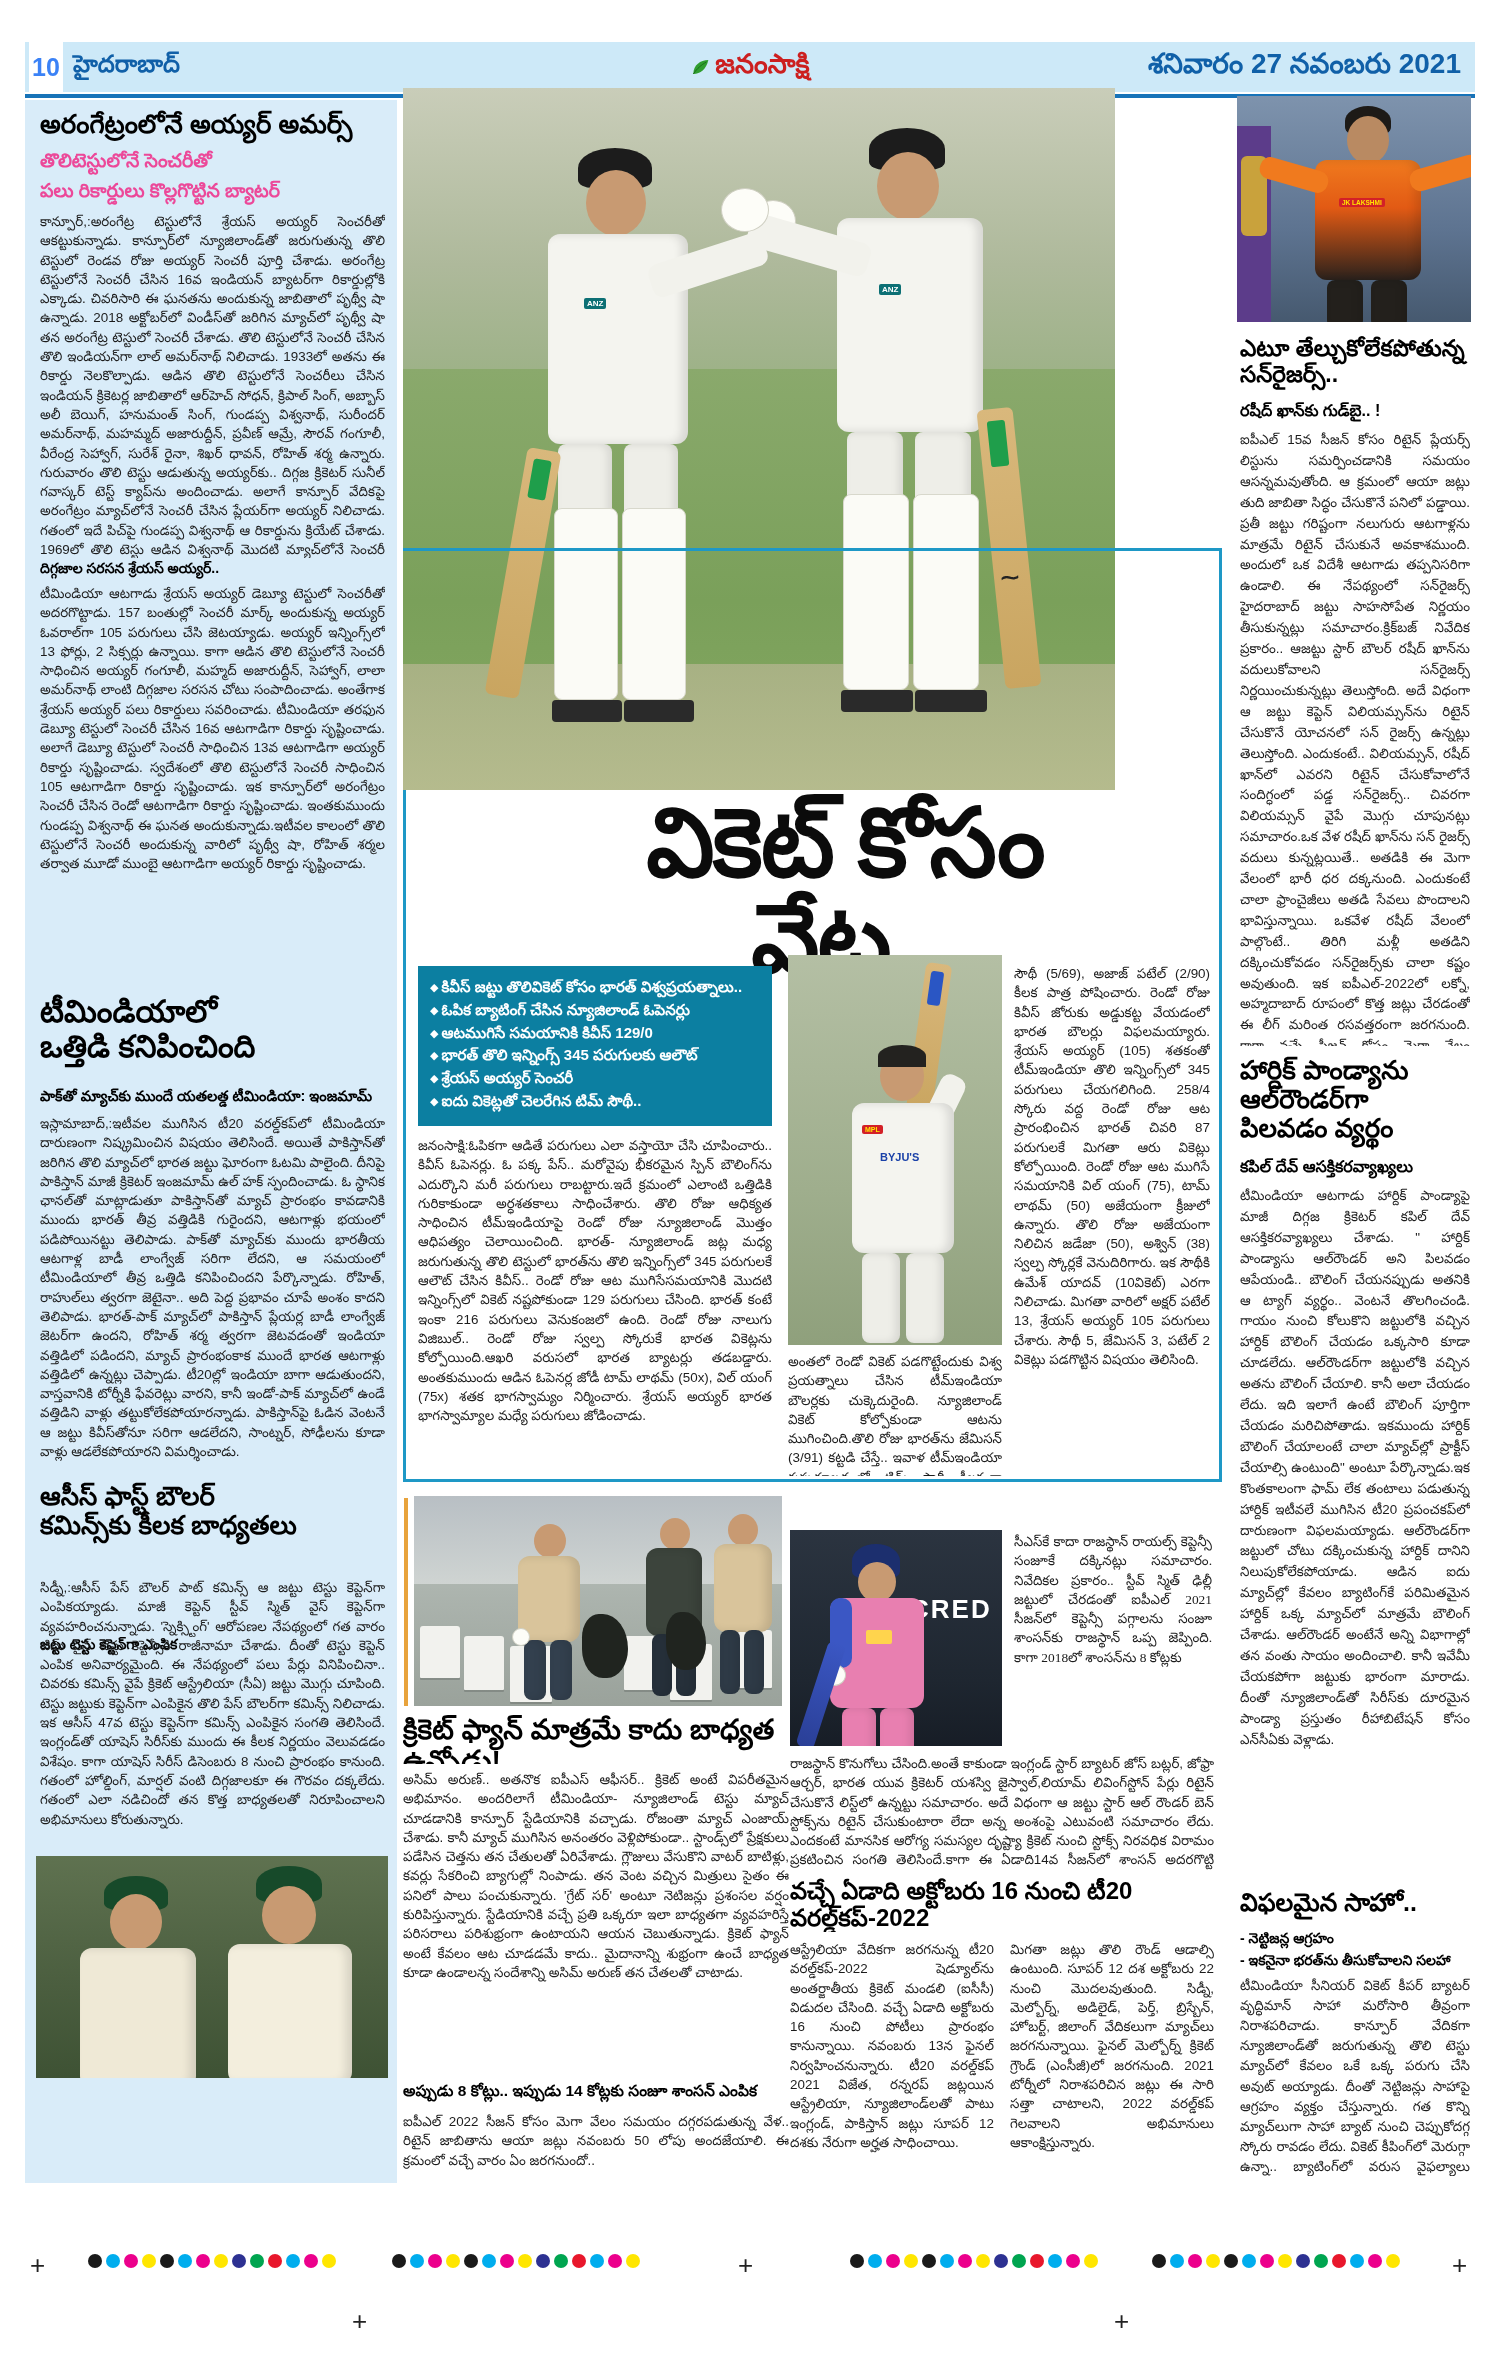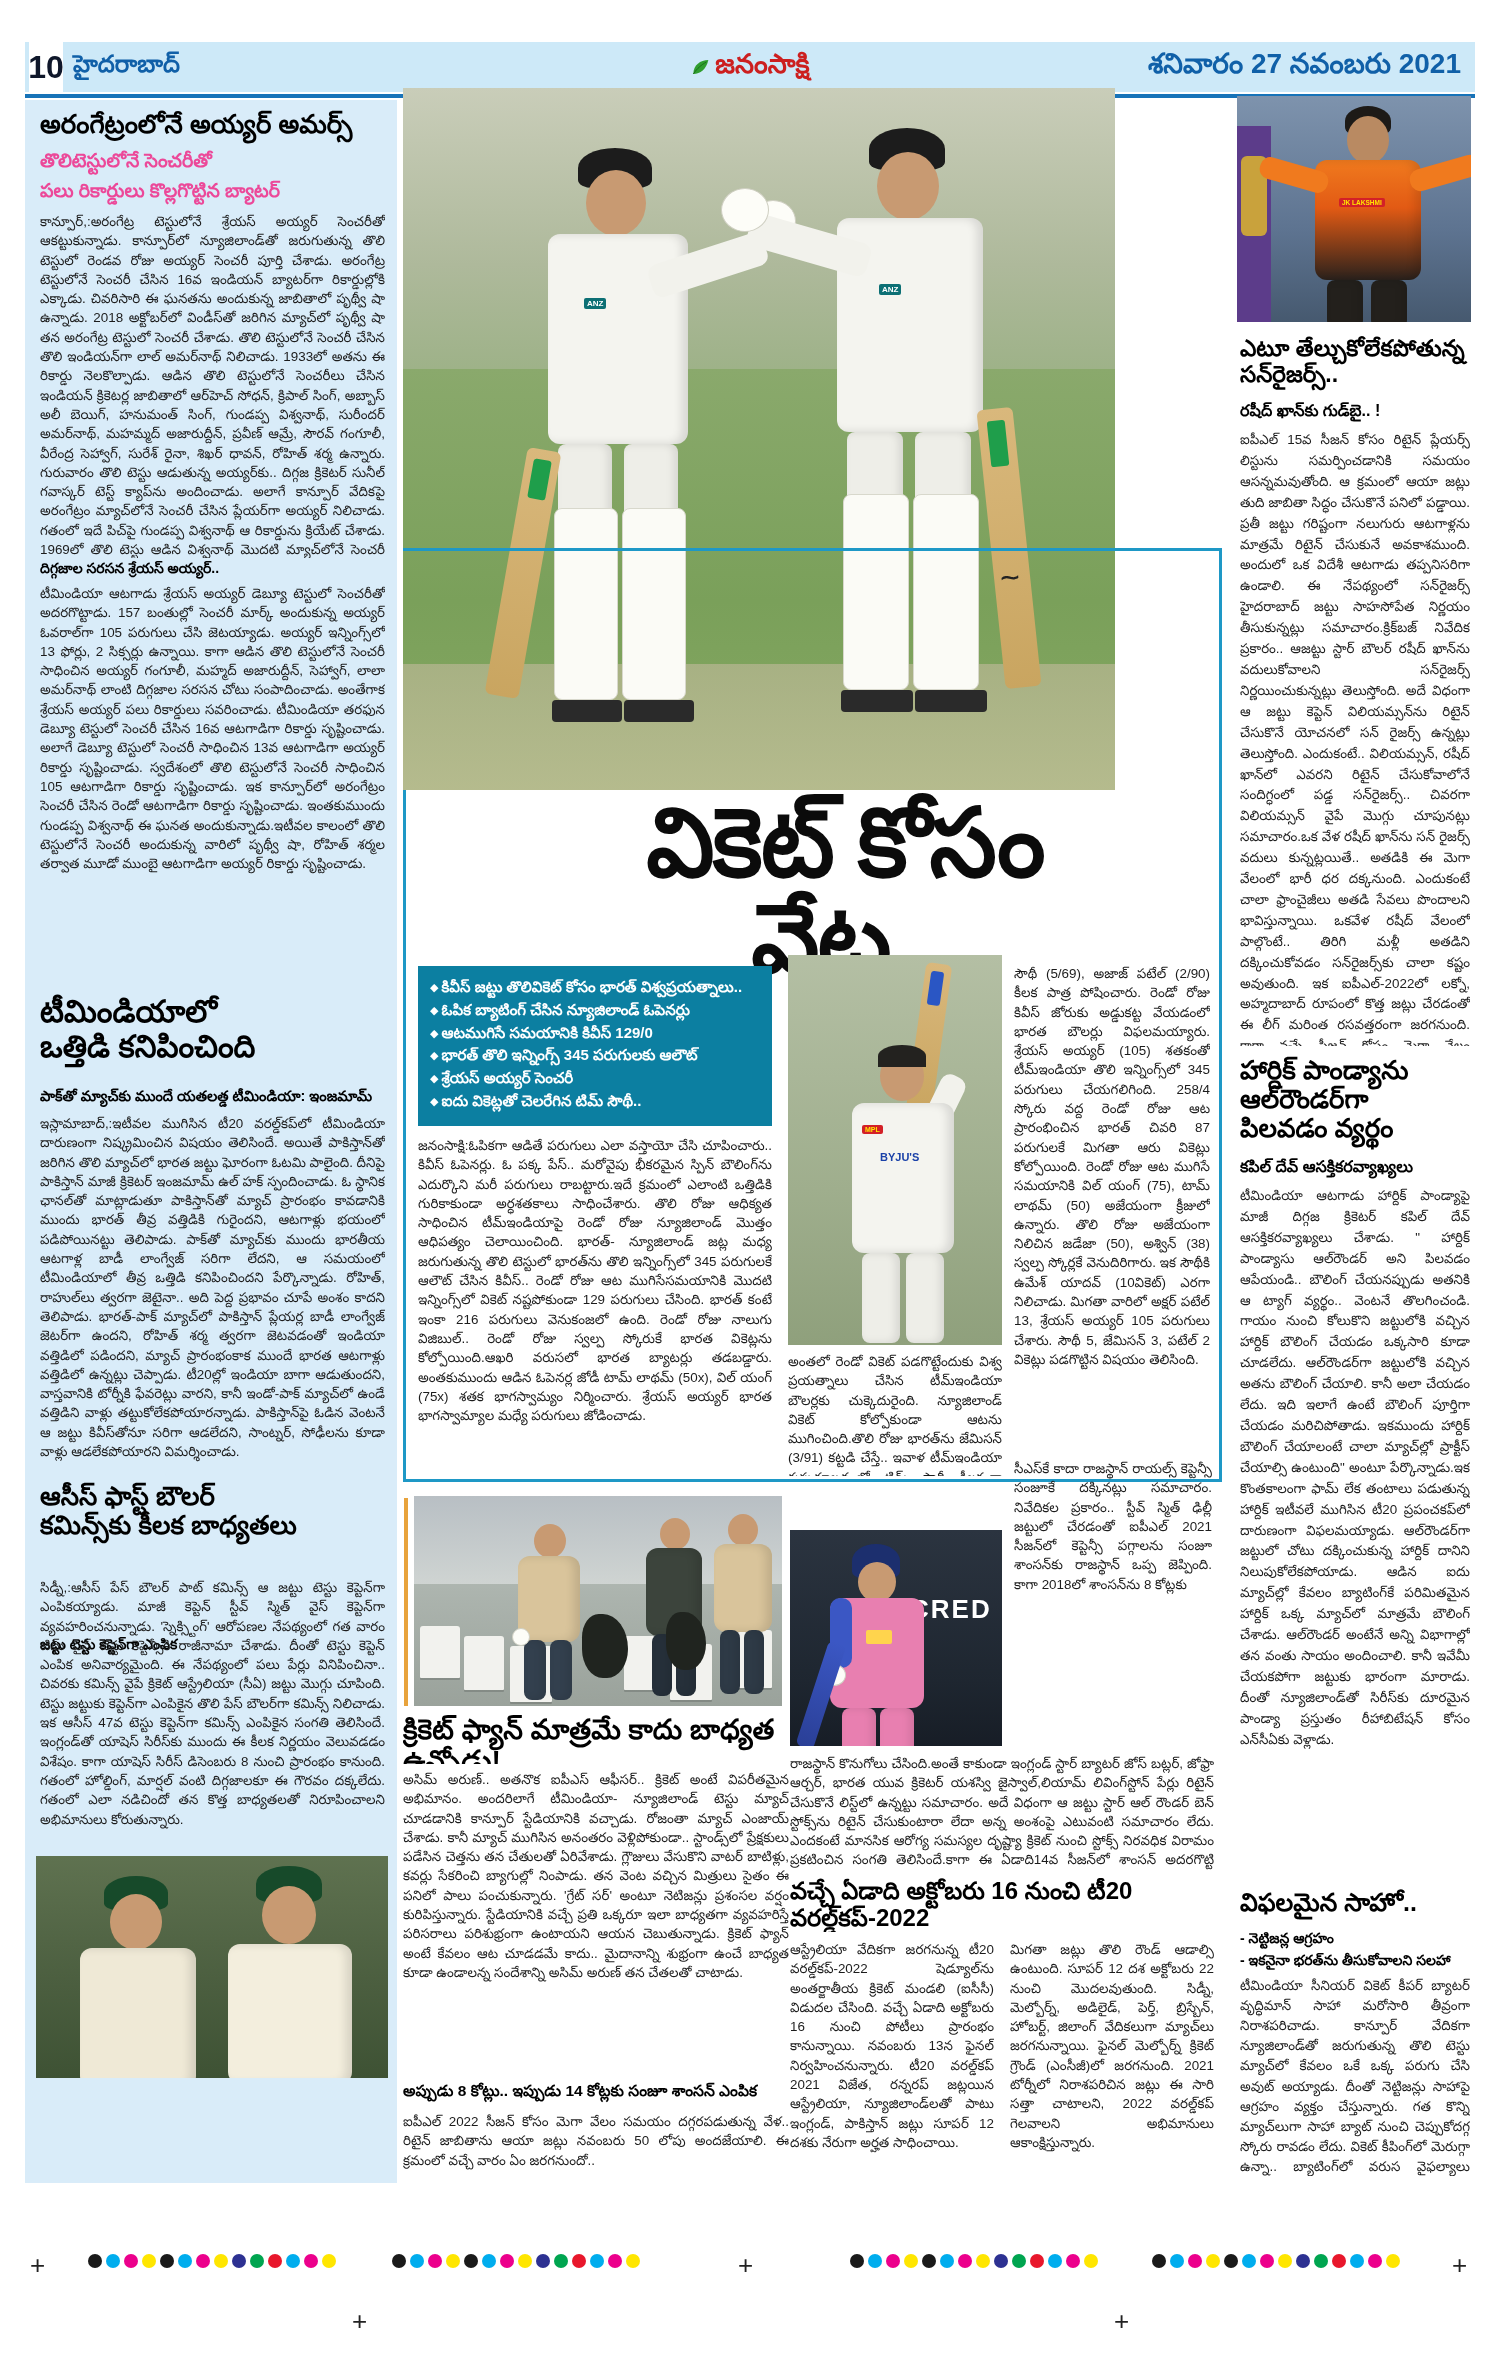--- a/index.html
+++ b/index.html
@@ -8,21 +8,21 @@
     font-family:"Liberation Sans","DejaVu Sans",sans-serif;color:#1a1a1a;
   }
   .abs{position:absolute;}
   .clip{overflow:hidden;}
   .just{text-align:justify;}
   .pre{white-space:pre-line;}
 
   
   .masthead{left:25px;top:42px;width:1450px;height:50px;background:#cde9f8;display:flex;align-items:center;}
   .pagenum-box{width:34px;height:59px;background:#ffffff;margin-left:4px;display:flex;align-items:center;justify-content:center;
-    font-size:32px;font-weight:bold;color:#0f172a;}
+    font-size:25px;font-weight:bold;color:#3b82f6;}
   .city{font-size:24px;font-weight:bold;color:#1060a8;margin-left:10px;}
   .mast-logo{position:absolute;left:50%;transform:translateX(-50%);display:flex;align-items:center;gap:5px;}
   .logo-text{font-size:27px;font-weight:bold;color:#cc1f1f;}
   .date{position:absolute;right:14px;font-size:28px;font-weight:bold;color:#1060a8;}
   .mast-rule{left:25px;top:94px;width:1450px;height:4px;background:#1773b8;}
 
   
   .left-panel{left:25px;top:100px;width:372px;height:2083px;background:#d9ecf9;}
 
   .hl{font-weight:bold;color:#000;line-height:1.12;}
@@ -242,21 +242,21 @@
     <div class="head" style="left:40px;top:18px;width:38px;height:40px;"></div>
     <div class="torso" style="left:12px;top:54px;width:94px;height:110px;background:#e87fb0;box-shadow:inset 0 0 0 0;"></div>
     <div style="position:absolute;left:12px;top:54px;width:22px;height:70px;background:#3b57c4;border-radius:10px;"></div>
     <div style="position:absolute;left:48px;top:86px;width:26px;height:14px;background:#ffd44d;border-radius:2px;"></div>
     <div class="glove" style="left:4px;top:120px;width:22px;height:20px;"></div>
     <div class="bat" style="left:-6px;top:96px;width:18px;height:110px;transform:rotate(18deg);background:linear-gradient(#3b57c4,#2a3f96);"></div>
     <div class="legs" style="left:24px;top:164px;width:34px;height:48px;background:#e87fb0;"></div>
     <div class="legs" style="left:62px;top:164px;width:34px;height:48px;background:#e87fb0;"></div>
   </div>
 </div>
-<div class="abs body just clip" style="left:1014px;top:1459px;width:198px;height:214px;">సీఎస్‌కే కాదా రాజస్థాన్ రాయల్స్ కెప్టెన్సీ సంజూకే దక్కినట్లు సమాచారం. నివేదికల ప్రకారం.. స్టీవ్ స్మిత్ ఢిల్లీ జట్టులో చేరడంతో ఐపీఎల్ 2021 సీజన్‌లో కెప్టెన్సీ పగ్గాలను సంజూ శాంసన్‌కు రాజస్థాన్ ఒప్ప జెప్పింది. కాగా 2018లో శాంసన్‌ను 8 కోట్లకు</div>
+<div class="abs body just clip" style="left:1014px;top:1532px;width:198px;height:214px;font-family:Liberation Serif, serif;">సీఎస్‌కే కాదా రాజస్థాన్ రాయల్స్ కెప్టెన్సీ సంజూకే దక్కినట్లు సమాచారం. నివేదికల ప్రకారం.. స్టీవ్ స్మిత్ ఢిల్లీ జట్టులో చేరడంతో ఐపీఎల్ 2021 సీజన్‌లో కెప్టెన్సీ పగ్గాలను సంజూ శాంసన్‌కు రాజస్థాన్ ఒప్ప జెప్పింది. కాగా 2018లో శాంసన్‌ను 8 కోట్లకు</div>
 <div class="abs body just clip" style="left:790px;top:1754px;width:424px;height:116px;">రాజస్థాన్ కొనుగోలు చేసింది.అంతే కాకుండా ఇంగ్లండ్ స్టార్ బ్యాటర్ జోస్ బట్లర్, జోఫ్రా ఆర్చర్, భారత యువ క్రికెటర్ యశస్వి జైస్వాల్,లియామ్ లివింగ్‌స్టోన్ పేర్లు రిటైన్ చేసుకొనే లిస్ట్‌లో ఉన్నట్టు సమాచారం. అదే విధంగా ఆ జట్టు స్టార్ ఆల్ రౌండర్ బెన్ స్టోక్స్‌ను రిటైన్ చేసుకుంటారా లేదా అన్న అంశంపై ఎటువంటి సమాచారం లేదు. ఎందకంటే మానసిక ఆరోగ్య సమస్యల దృష్ట్యా క్రికెట్ నుంచి స్టోక్స్ నిరవధిక విరామం ప్రకటించిన సంగతి తెలిసిందే.కాగా ఈ ఏడాది14వ సీజన్‌లో శాంసన్ అదరగొట్టి రాణించాడు. 14 మ్యాచ్‌లలో సుమారు 484 పరుగులు చేశాడు.</div>
 <div class="abs hl clip" style="left:790px;top:1878px;width:424px;height:54px;font-size:24px;">వచ్చే ఏడాది అక్టోబరు 16 నుంచి టీ20 వరల్డ్‌కప్-2022</div>
 <div class="abs body just clip" style="left:790px;top:1940px;width:204px;height:238px;">ఆస్ట్రేలియా వేదికగా జరగనున్న టీ20 వరల్డ్‌కప్-2022 షెడ్యూల్‌ను అంతర్జాతీయ క్రికెట్ మండలి (ఐసీసీ) విడుదల చేసింది. వచ్చే ఏడాది అక్టోబరు 16 నుంచి పోటీలు ప్రారంభం కానున్నాయి. నవంబరు 13న ఫైనల్ నిర్వహించనున్నారు. టీ20 వరల్డ్‌కప్ 2021 విజేత, రన్నరప్ జట్లయిన ఆస్ట్రేలియా, న్యూజిలాండ్‌లతో పాటు ఇంగ్లండ్, పాకిస్తాన్ జట్లు సూపర్ 12 దశకు నేరుగా అర్హత సాధించాయి.</div>
 <div class="abs body just clip" style="left:1010px;top:1940px;width:204px;height:238px;">మిగతా జట్లు తొలి రౌండ్ ఆడాల్సి ఉంటుంది. సూపర్ 12 దశ అక్టోబరు 22 నుంచి మొదలవుతుంది. సిడ్నీ, మెల్బోర్న్, అడిలైడ్, పెర్త్, బ్రిస్బేన్, హోబర్ట్, జిలాంగ్ వేదికలుగా మ్యాచ్‌లు జరగనున్నాయి. ఫైనల్ మెల్బోర్న్ క్రికెట్ గ్రౌండ్ (ఎంసీజీ)లో జరగనుంది. 2021 టోర్నీలో నిరాశపరిచిన జట్లు ఈ సారి సత్తా చాటాలని, 2022 వరల్డ్‌కప్ గెలవాలని అభిమానులు ఆకాంక్షిస్తున్నారు.</div>
 
 <div class="photo" style="left:1237px;top:96px;width:234px;height:226px;background:linear-gradient(#7e93ad,#5d7390 60%,#46596f);">
   <div style="position:absolute;left:0;top:30px;width:34px;height:196px;background:#5c3c8a;"></div>
   <div style="position:absolute;left:4px;top:60px;width:26px;height:80px;background:#c9a23c;border-radius:6px;"></div>
   <div class="figure" style="left:44px;top:10px;width:180px;height:212px;">
     <div style="position:absolute;left:64px;top:0;width:46px;height:30px;background:#1d1a17;border-radius:50% 50% 30% 30%;"></div>

